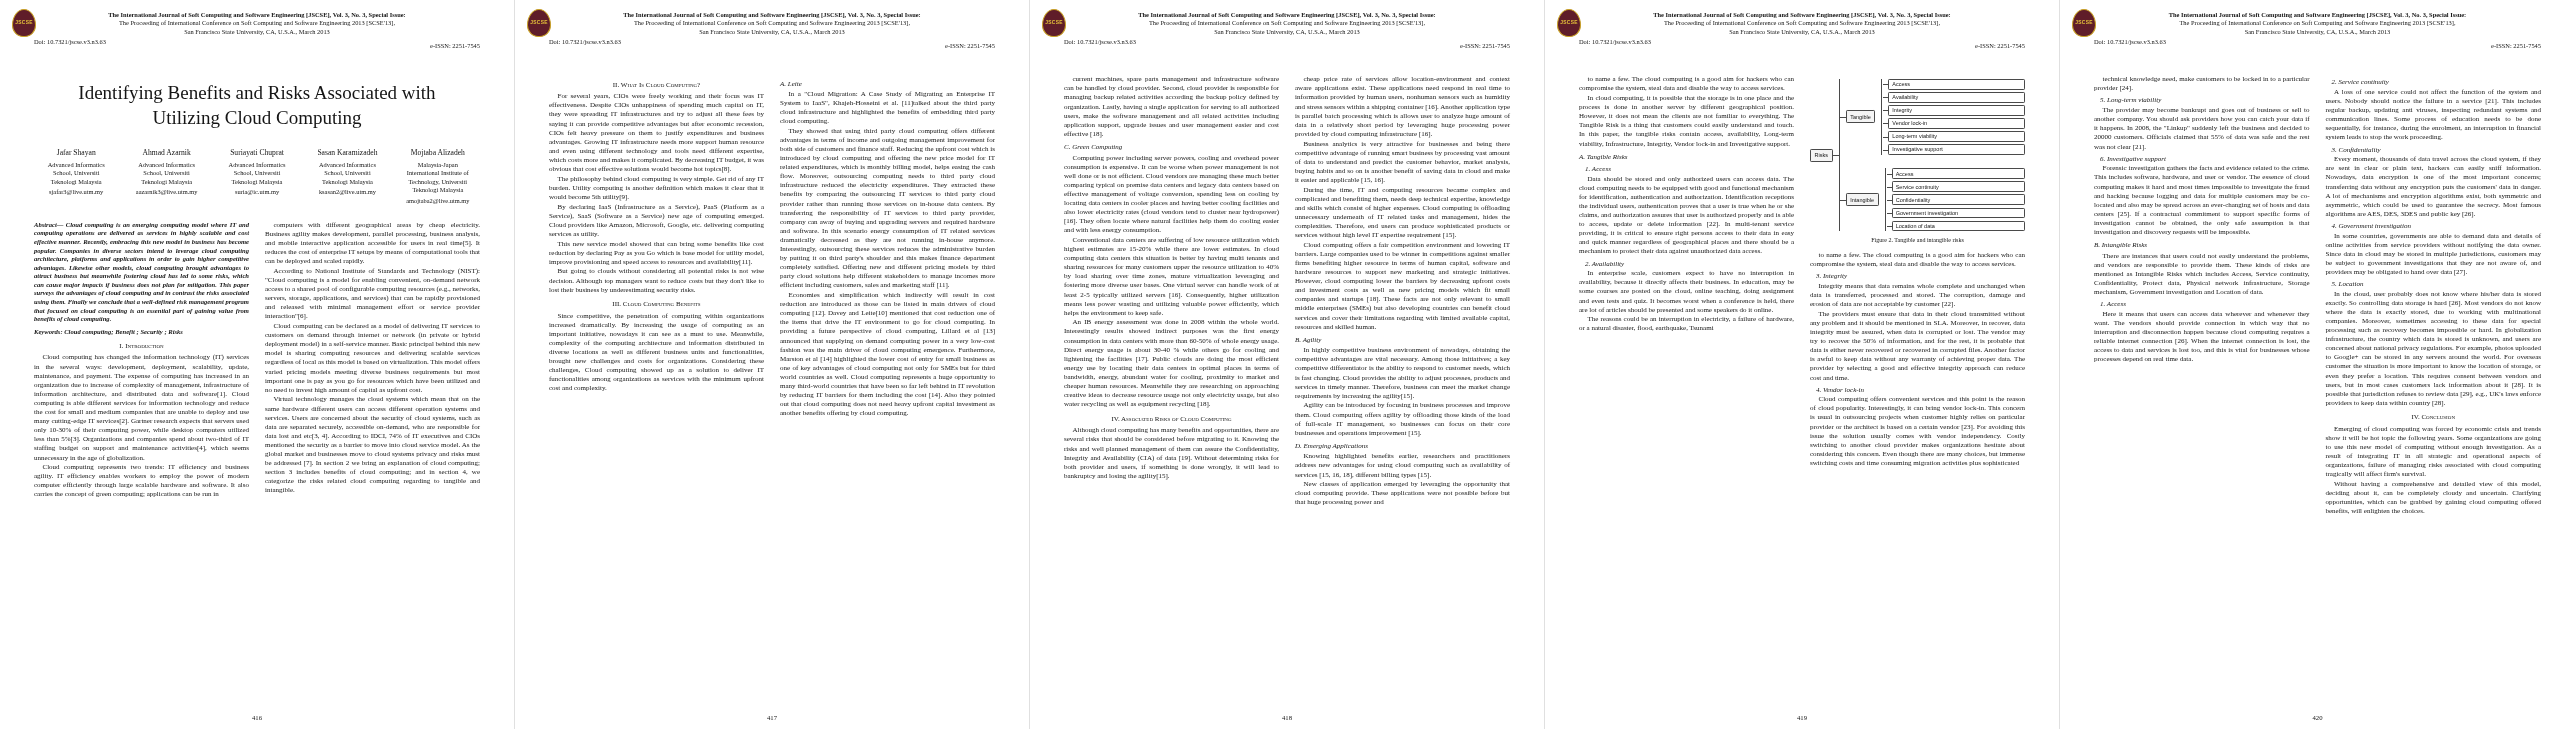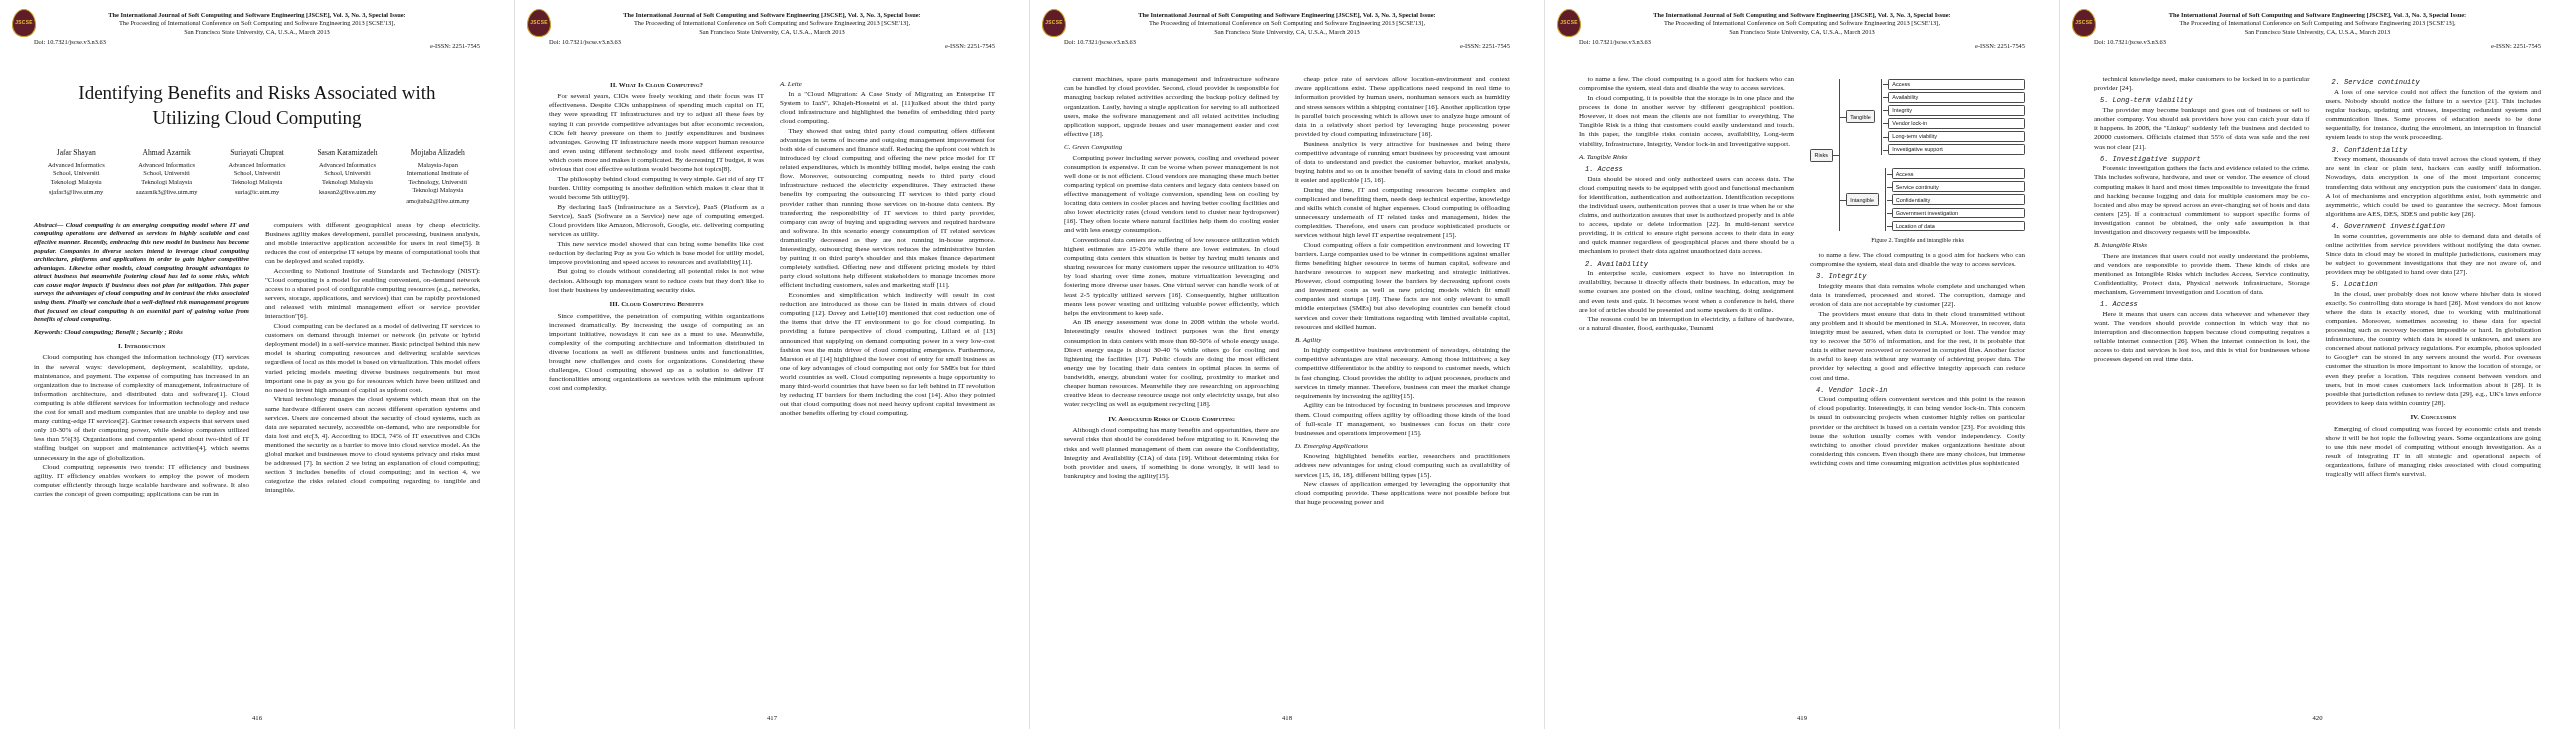--- a/index.html
+++ b/index.html
@@ -28,23 +28,23 @@
   .author .name{font-size:7.6px;margin-bottom:3px;}
   .author .affil{white-space:pre-line;}
   .author .email{margin-top:2.4px;}
 
   
   .cols{display:flex;gap:16px;margin-top:14.6px;}
   .col{flex:1;min-width:0;text-align:justify;font-size:7px;line-height:1.3;}
   .col p{margin:0 0 0.6px;text-indent:8.5px;}
   .abstract{font-weight:bold;font-style:italic;font-size:6.6px;text-indent:0 !important;}
   .keywords{font-weight:bold;font-style:italic;font-size:6.6px;text-indent:0 !important;margin:4.3px 0 1.2px !important;}
-  .h1{text-align:center;font-variant:small-caps;margin:5.5px 0 2.4px;font-weight:bold;}
+  .h1{text-align:center;font-variant:small-caps;margin:5.5px 0 2.4px;}
   .h2{font-style:italic;margin:4.3px 0 1.2px;}
-  .h3{font-style:italic;margin:3px 0 0.6px;padding-left:6px;font-family:Liberation Mono, monospace;}
+  .h3{font-style:italic;margin:3px 0 0.6px;padding-left:6px;}
 
   
   .figure{margin:1.2px 0 6px;}
   .tree{display:flex;align-items:center;font-size:5.5px;line-height:1.15;
         font-family:"Liberation Sans",sans-serif;padding:2.4px 0;}
   .node{border:0.6px solid #4a4a4a;padding:2.4px 3.6px;background:#f4f4f4;border-radius:1.2px;text-align:center;flex:none;}
   .trunk{width:6px;height:0.6px;background:#4a4a4a;flex:none;}
   .branches{display:flex;flex-direction:column;gap:13.4px;border-left:0.6px solid #4a4a4a;padding-left:6px;flex:1;min-width:0;}
   .branch{display:flex;align-items:center;gap:6px;position:relative;}
   .branch::before{content:"";position:absolute;left:-6px;top:50%;width:6px;height:0.6px;background:#4a4a4a;}
@@ -298,19 +298,20 @@
           <div class="h3">2. Service continuity</div>
           <p>A loss of one service could not affect the function of the system and users. Nobody should notice the failure in a service [21]. This includes regular backup, updating anti viruses, inspecting redundant systems and communication lines. Some process of education needs to be done sequentially, for instance, during the enrolment, an interruption in financial system leads to stop the work proceeding.</p>
           <div class="h3">3. Confidentiality</div>
           <p>Every moment, thousands of data travel across the cloud system, if they are sent in clear or plain text, hackers can easily sniff information. Nowadays, data encryption is one of the most important concerns; transferring data without any encryption puts the customers' data in danger. A lot of mechanisms and encryption algorithms exist, both symmetric and asymmetric, which could be used to guarantee the secrecy. Most famous algorithms are AES, DES, 3DES and public key [26].</p>
           <div class="h3">4. Government investigation</div>
           <p>In some countries, governments are able to demand data and details of online activities from service providers without notifying the data owner. Since data in cloud may be stored in multiple jurisdictions, customers may be subject to government investigations that they are not aware of, and providers may be obligated to hand over data [27].</p>
           <div class="h3">5. Location</div>
           <p>In the cloud, user probably does not know where his/her data is stored exactly. So controlling data storage is hard [26]. Most vendors do not know where the data is exactly stored, due to working with multinational companies. Moreover, sometimes accessing to these data for special processing such as recovery becomes impossible or hard. In globalization infrastructure, the country which data is stored is unknown, and users are concerned about national privacy regulations. For example, photos uploaded to Google+ can be stored in any servers around the world. For overseas customer the situation is more important to know the location of storage, or even they prefer a location. This requires consent between vendors and users, but in most cases customers lack information about it [28]. It is possible that jurisdiction refuses to review data [29], e.g., UK's laws enforce providers to keep data within country [28].</p>
           <div class="h1">IV. Conclusion</div>
           <p>Emerging of cloud computing was forced by economic crisis and trends show it will be hot topic the following years. Some organizations are going to use this new model of computing without enough investigation. As a result of integrating IT in all strategic and operational aspects of organizations, failure of managing risks associated with cloud computing tragically will affect firm's survival.</p>
+          <p>Without having a comprehensive and detailed view of this model, deciding about it, can be completely cloudy and uncertain. Clarifying opportunities, which can be grabbed by gaining cloud computing offered benefits, will enlighten the choices.</p>
         </div>
     </div>
     <div class="pageno">420</div>
   </div>
 
 </div>
 
 
 </body></html>

